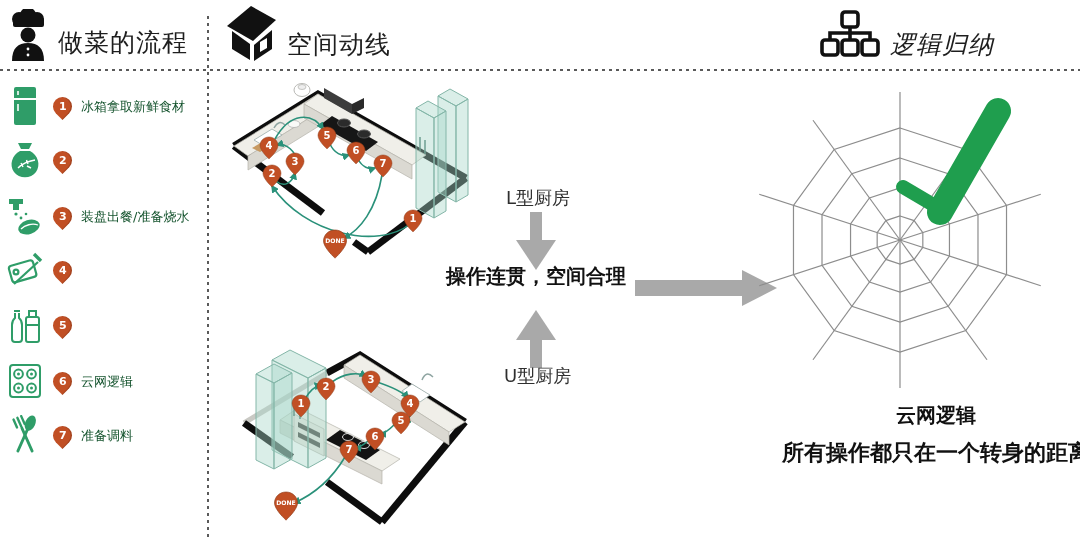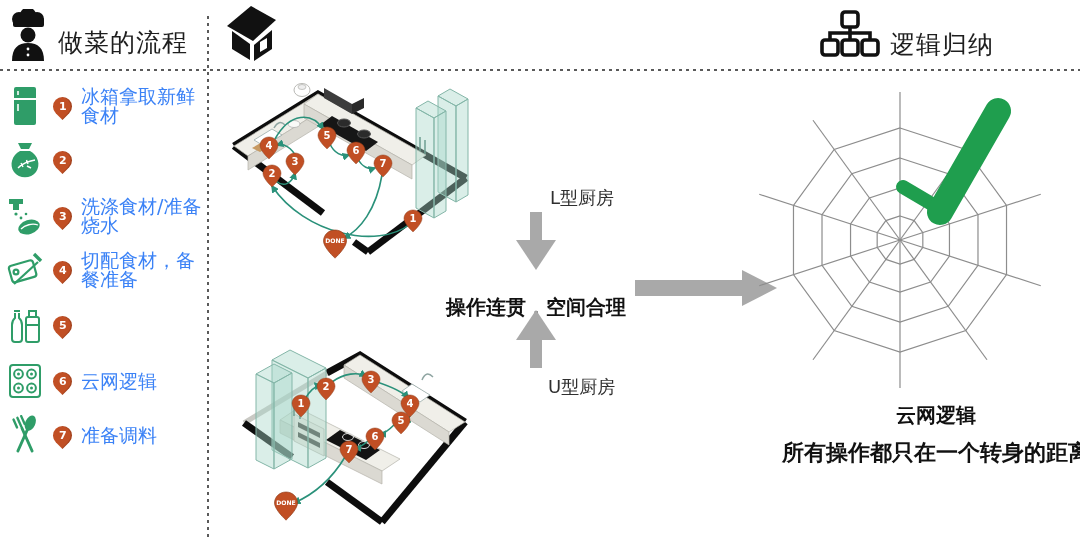--- a/index.html
+++ b/index.html
@@ -13,23 +13,23 @@
          background:repeating-linear-gradient(180deg,#5a5a5a 0 3px,transparent 3px 7px);}
   
   .hdr-title{font-size:25px;font-weight:500;color:#1e1e1e;letter-spacing:1px;white-space:nowrap;}
   
   .step{position:absolute;left:6px;width:198px;display:flex;align-items:center;gap:9px;}
   .step .ic{width:38px;height:40px;flex:0 0 38px;display:flex;align-items:center;justify-content:center;}
   .pinbadge{flex:0 0 19px;width:19px;height:19px;background:#c14f24;border-radius:50% 50% 50% 0;
             transform:rotate(-45deg);display:flex;align-items:center;justify-content:center;
             box-shadow:inset -1px -1px 0 rgba(0,0,0,.15);}
   .pinbadge span{transform:rotate(45deg);color:#fff;font-size:11px;font-weight:bold;}
-  .step .txt{font-size:19px;font-weight:500;color:#3b82f6;line-height:19px;width:126px;}
+  .step .txt{font-size:13px;font-weight:500;color:#14532d;line-height:19px;width:126px;}
   
-  .midlabel{font-size:18px;font-weight:500;color:#2f2f2f;white-space:nowrap;margin-left:44px;}
+  .midlabel{font-size:18px;font-weight:500;color:#2f2f2f;white-space:nowrap;}
   .conclusion{font-size:20px;font-weight:700;color:#111;white-space:nowrap;}
   
   #caption{left:771px;top:402px;width:330px;text-align:center;}
   #caption .t1{font-size:20px;font-weight:700;color:#111;margin-bottom:9px;}
   #caption .t2{font-size:22px;font-weight:700;color:#111;white-space:nowrap;}
   svg text.pnum{font-family:"DejaVu Sans","Liberation Sans",sans-serif;font-weight:bold;fill:#fff;}
 </style>
 </head>
 <body>
 
@@ -66,34 +66,35 @@
   <div class="abs" style="left:226px;top:4px;width:52px;height:58px;">
     <svg width="52" height="58" viewBox="0 0 52 58">
       <g fill="#111">
         <path d="M1,22 L25,2 L50,16 L27,37 Z"></path>
         <path d="M6,27 L6,45 L24,56 L24,40 Z"></path>
         <path d="M28,41 L28,57 L46,45 L46,26 Z"></path>
       </g>
       <path d="M34,48 L34,38 L41,34 L41,44 Z" fill="#fff"></path>
     </svg>
   </div>
+  <div class="abs hdr-title" style="left:287px;top:28px;">空间动线</div>
 
   <div class="abs" style="left:820px;top:10px;width:60px;height:48px;">
     <svg width="60" height="48" viewBox="0 0 60 48">
       <g fill="none" stroke="#111" stroke-width="3.6">
         <rect x="22" y="2" width="16" height="15" rx="3"></rect>
         <path d="M30,17 V23 M10,30 V23 H50 V30"></path>
         <path d="M30,23 V30"></path>
         <rect x="2" y="30" width="16" height="15" rx="3"></rect>
         <rect x="22" y="30" width="16" height="15" rx="3"></rect>
         <rect x="42" y="30" width="16" height="15" rx="3"></rect>
       </g>
     </svg>
   </div>
-  <div class="abs hdr-title" style="left:890px;top:28px;">逻辑归纳</div>
+  <div class="abs hdr-title" style="left:890px;top:28px;font-style:italic;">逻辑归纳</div>
 
   <div class="step" style="top:86px;">
     <span class="ic">
       <svg width="36" height="40" viewBox="0 0 36 40">
           <rect x="7" y="1" width="22" height="38" rx="2" fill="#2f9d68"></rect>
       <line x1="7" y1="13" x2="29" y2="13" stroke="#fff" stroke-width="2"></line>
       <line x1="11" y1="5" x2="11" y2="9" stroke="#fff" stroke-width="1.6"></line>
       <line x1="11" y1="18" x2="11" y2="25" stroke="#fff" stroke-width="1.6"></line>
         </svg>
       </span>
@@ -122,38 +123,37 @@
       <circle cx="9" cy="18" r="1.6" fill="#2f9d68"></circle>
           <circle cx="14" cy="22" r="1.4" fill="#2f9d68"></circle>
           <circle cx="19" cy="18" r="1.3" fill="#2f9d68"></circle>
       <ellipse cx="22" cy="31" rx="11" ry="7" fill="#2f9d68" transform="rotate(-18 22 31)"></ellipse>
       <path d="M14,33 C18,29 25,27 31,29" stroke="#fff" stroke-width="1.3" fill="none"></path>
         </svg>
       </span>
     <span class="pinbadge">
         <span>3</span>
       </span>
-    <span class="txt">洗涤食材/准备烧水</span>
+    <span class="txt">装盘出餐/准备烧水</span>
   </div>
 
   <div class="step" style="top:250px;">
     <span class="ic">
       <svg width="36" height="40" viewBox="0 0 36 40">
       <g stroke="#2f9d68" fill="none" stroke-width="2.2">
         <rect x="3" y="13" width="25" height="17" rx="3" transform="rotate(-16 15 21)"></rect>
         <circle cx="9" cy="22" r="2.4"></circle>
         <path d="M7,34 L31,12"></path>
             <path d="M27,4 l7,7" stroke-width="3.4"></path>
       </g>
         </svg>
       </span>
     <span class="pinbadge">
         <span>4</span>
       </span>
-    <span class="txt">切配食材，备餐准备</span>
   </div>
 
   <div class="step" style="top:305px;">
     <span class="ic">
       <svg width="36" height="40" viewBox="0 0 36 40">
       <g stroke="#2f9d68" fill="none" stroke-width="2">
         <path d="M8,8 L8,13 C5.5,15 5,17 5,20 L5,34 C5,36 6,37 8,37 L12,37 C14,37 15,36 15,34 L15,20 C15,17 14.5,15 12,13 L12,8"></path>
         <path d="M7,6 L13,6"></path>
         <rect x="19" y="12" width="13" height="25" rx="2"></rect>
         <path d="M22,12 L22,6 L29,6 L29,12 M19,20 L32,20"></path>
@@ -377,26 +377,26 @@
         <text class="pnum" x="9" y="10.4" font-size="4.8" text-anchor="middle">DONE</text>
         </g>
     </g>
   </svg>
 
   <div class="abs midlabel" style="left:506px;top:186px;">L型厨房</div>
   <svg class="abs" style="left:516px;top:212px;" width="40" height="58" viewBox="0 0 40 58">
     <rect x="14" y="0" width="12" height="29" fill="#a9a9a9"></rect>
       <polygon points="0,28 40,28 20,58" fill="#a9a9a9"></polygon>
   </svg>
-  <div class="abs conclusion" style="left:446px;top:294px;">操作连贯，空间合理</div>
+  <div class="abs conclusion" style="left:446px;top:263px;">操作连贯，空间合理</div>
   <svg class="abs" style="left:516px;top:310px;" width="40" height="58" viewBox="0 0 40 58">
     <polygon points="20,0 0,30 40,30" fill="#a9a9a9"></polygon>
       <rect x="14" y="29" width="12" height="29" fill="#a9a9a9"></rect>
   </svg>
-  <div class="abs midlabel" style="left:504px;top:375px;">U型厨房</div>
+  <div class="abs midlabel" style="left:504px;top:364px;">U型厨房</div>
   <svg class="abs" style="left:635px;top:270px;" width="142" height="36" viewBox="0 0 142 36">
     <rect x="0" y="10" width="108" height="16" fill="#a9a9a9"></rect>
       <polygon points="107,0 142,18 107,36" fill="#a9a9a9"></polygon>
   </svg>
 
   <svg class="abs" style="left:740px;top:75px;" width="330" height="325" viewBox="0 0 330 325">
     <g id="web-lines" fill="none" stroke="#8d8d8d" stroke-width="1.2">
         <line x1="160" y1="165" x2="160" y2="17"></line>
         <line x1="160" y1="165" x2="246.99221733928601" y2="45.26548483250778"></line>
         <line x1="160" y1="165" x2="300.75636441168274" y2="119.26548483250778"></line>

